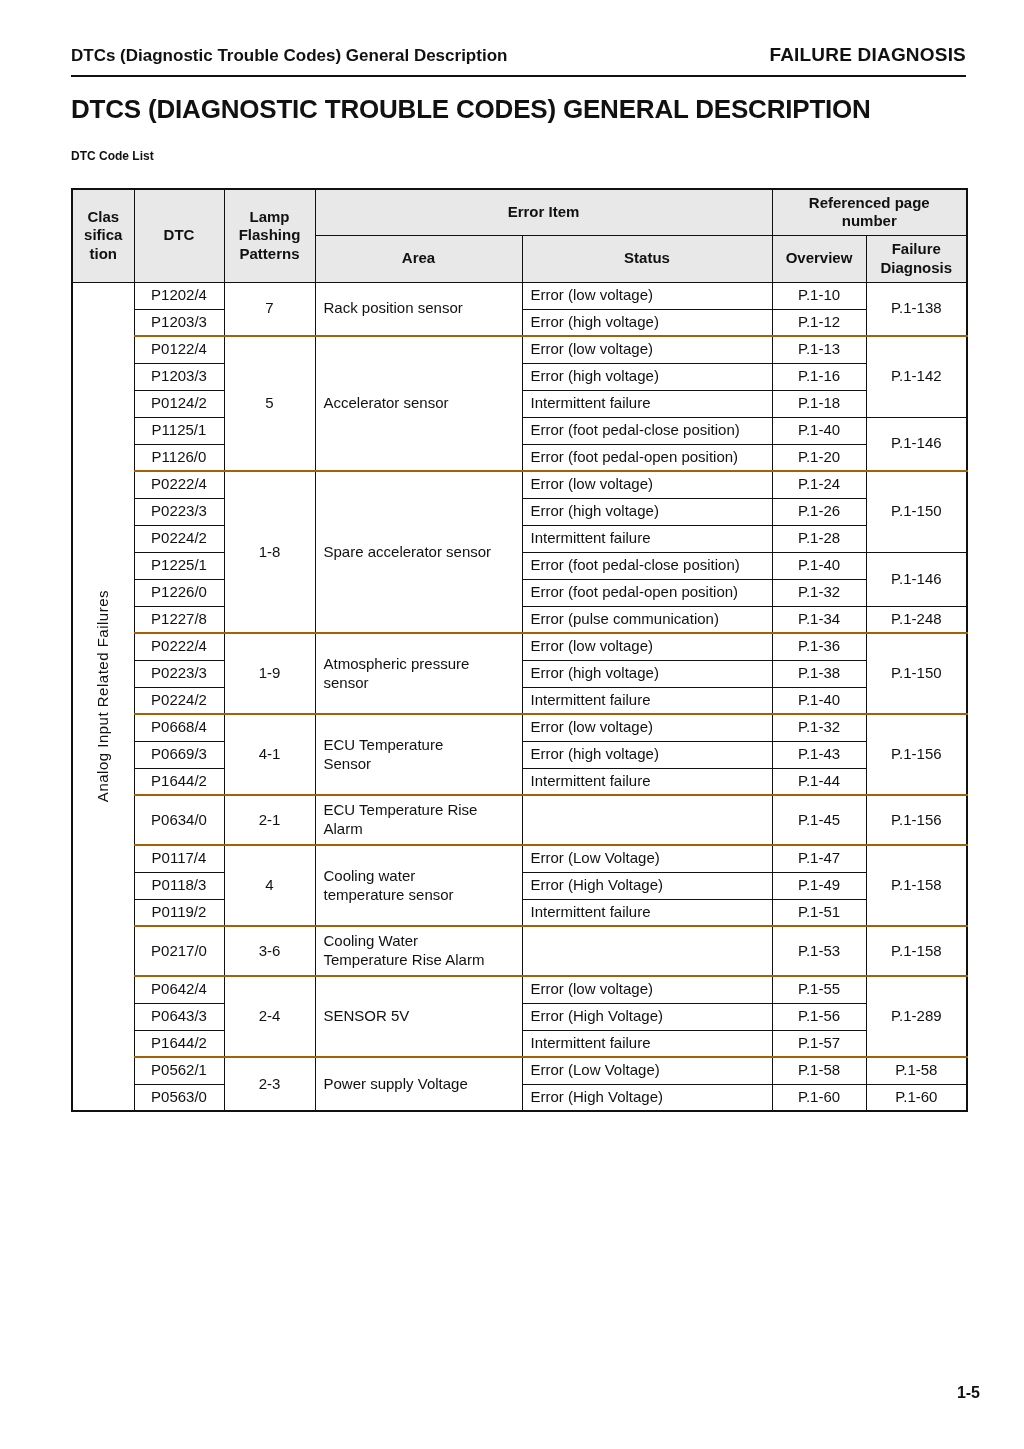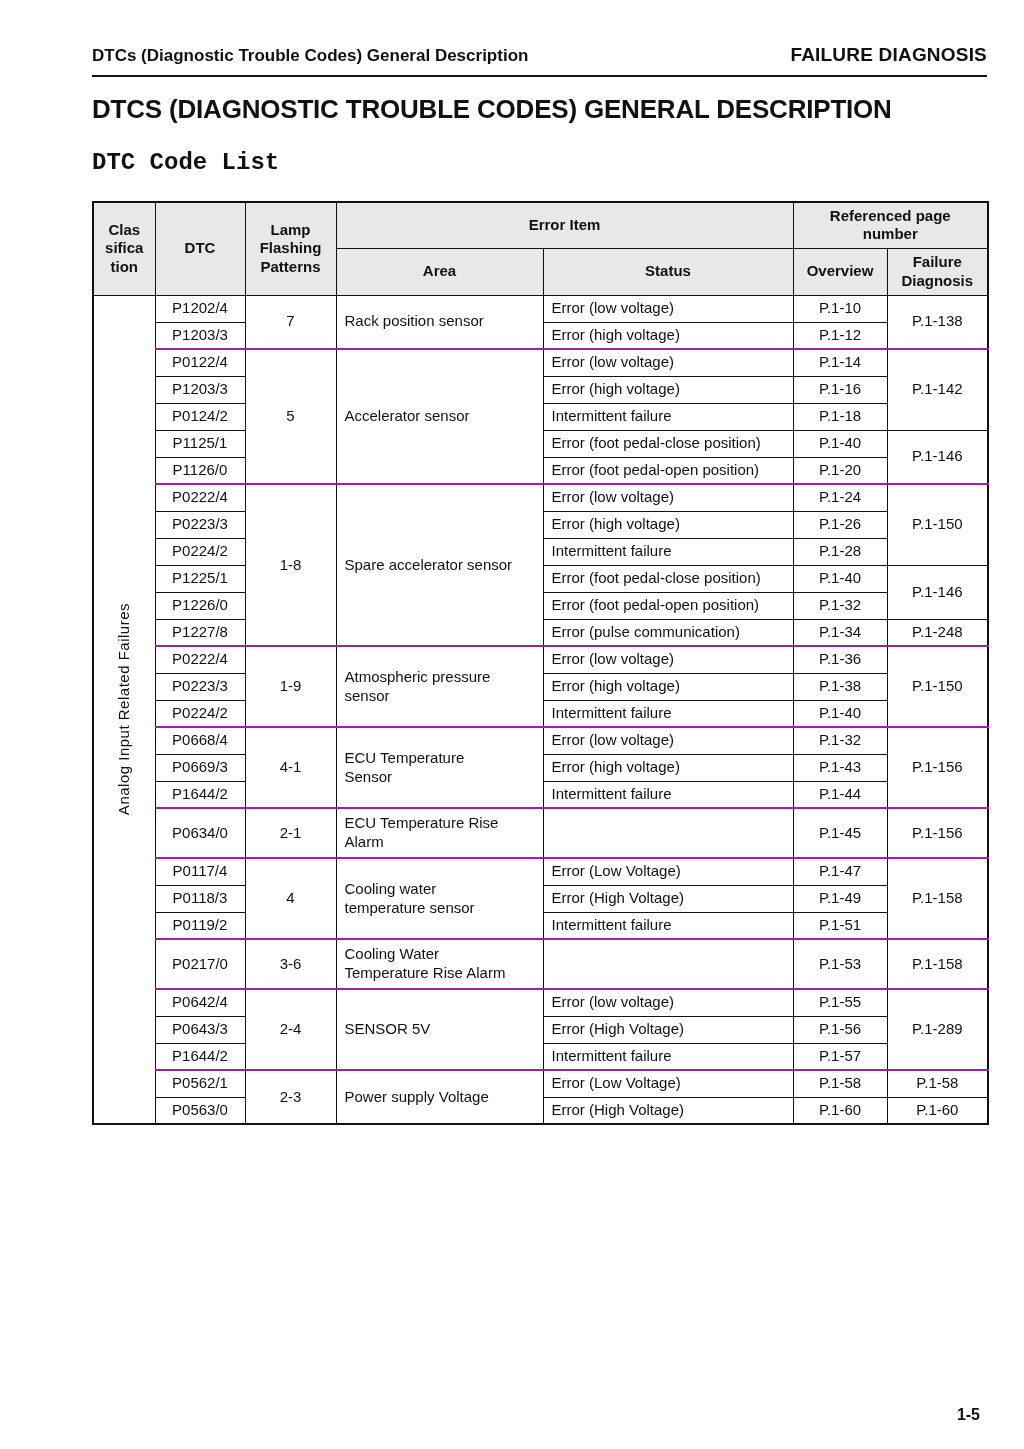--- a/index.html
+++ b/index.html
@@ -4,33 +4,33 @@
 <style>
   * { margin: 0; padding: 0; box-sizing: border-box; }
   html, body { background: #ffffff; }
   body {
     width: 1024px; height: 1449px;
     font-family: "Liberation Sans", "DejaVu Sans", sans-serif;
     color: #111;
     position: relative;
   }
   .page { position: absolute; left: 0; top: 0; width: 1024px; height: 1449px; }
-  .content { margin-left: 92px; width: 895px; }
+  .content { margin-left: 71px; width: 895px; }
 
   
   .runhead {
     display: flex; justify-content: space-between; align-items: baseline;
     padding-top: 44px; padding-bottom: 9px;
     border-bottom: 2px solid #111;
   }
   .runhead-left  { font-size: 17px; font-weight: bold; }
   .runhead-right { font-size: 19px; font-weight: bold; letter-spacing: .2px; }
 
   h1.doc-title { margin-top: 17px; font-size: 26px; font-weight: bold; letter-spacing: -0.2px; }
-  h2.doc-subtitle { margin-top: 24px; font-size: 24px; font-weight: bold; font-family: Liberation Mono, monospace; }
+  h2.doc-subtitle { margin-top: 24px; font-size: 12px; font-weight: bold; }
 
   
   table.dtc {
     margin-top: 25px;
     border-collapse: collapse;
     table-layout: fixed;
     width: 895px;
     border: 2px solid #111;
   }
   .dtc th, .dtc td {
@@ -45,35 +45,35 @@
     background: #e8e8e8;
     font-weight: bold;
     text-align: center;
     padding: 2px 3px;
   }
   .dtc thead tr:nth-child(1) th { height: 46px; }
   .dtc thead tr:nth-child(2) th { height: 47px; }
   .dtc tbody td { height: 27px; padding: 1px 4px; text-align: center; }
   .dtc tbody tr.tall td { height: 50px; }
   .dtc td.area, .dtc td.status { text-align: left; padding-left: 8px; padding-right: 6px; }
-  .dtc tbody tr.gs td { border-top: 2px solid #a21caf; }
+  .dtc tbody tr.gs td { border-top: 2px solid #a16207; }
   td.class-cell { vertical-align: middle; text-align: center; }
   .vtext {
     writing-mode: vertical-rl;
     transform: rotate(180deg);
     margin: 0 auto;
     font-size: 15px;
     letter-spacing: .5px;
     white-space: nowrap;
   }
 
   .page-number {
     position: absolute;
     right: 44px; top: 1384px;
-    font-size: 16px; font-weight: bold; margin-top: 22px;
+    font-size: 16px; font-weight: bold;
   }
 </style>
 </head>
 <body>
 
 <div class="page">
   <div class="content">
     <div class="runhead">
       <span class="runhead-left">DTCs (Diagnostic Trouble Codes) General Description</span>
       <span class="runhead-right">FAILURE DIAGNOSIS</span>
@@ -127,21 +127,21 @@
           <td>P1203/3</td>
           <td class="status">Error (high voltage)</td>
           <td>P.1-12</td>
         </tr>
 
         <tr class="gs">
           <td>P0122/4</td>
           <td rowspan="5">5</td>
           <td rowspan="5" class="area">Accelerator sensor</td>
           <td class="status">Error (low voltage)</td>
-          <td>P.1-14</td>
+          <td>P.1-13</td>
           <td rowspan="3">P.1-142</td>
         </tr>
         <tr>
           <td>P1203/3</td>
           <td class="status">Error (high voltage)</td>
           <td>P.1-16</td>
         </tr>
         <tr>
           <td>P0124/2</td>
           <td class="status">Intermittent failure</td>

